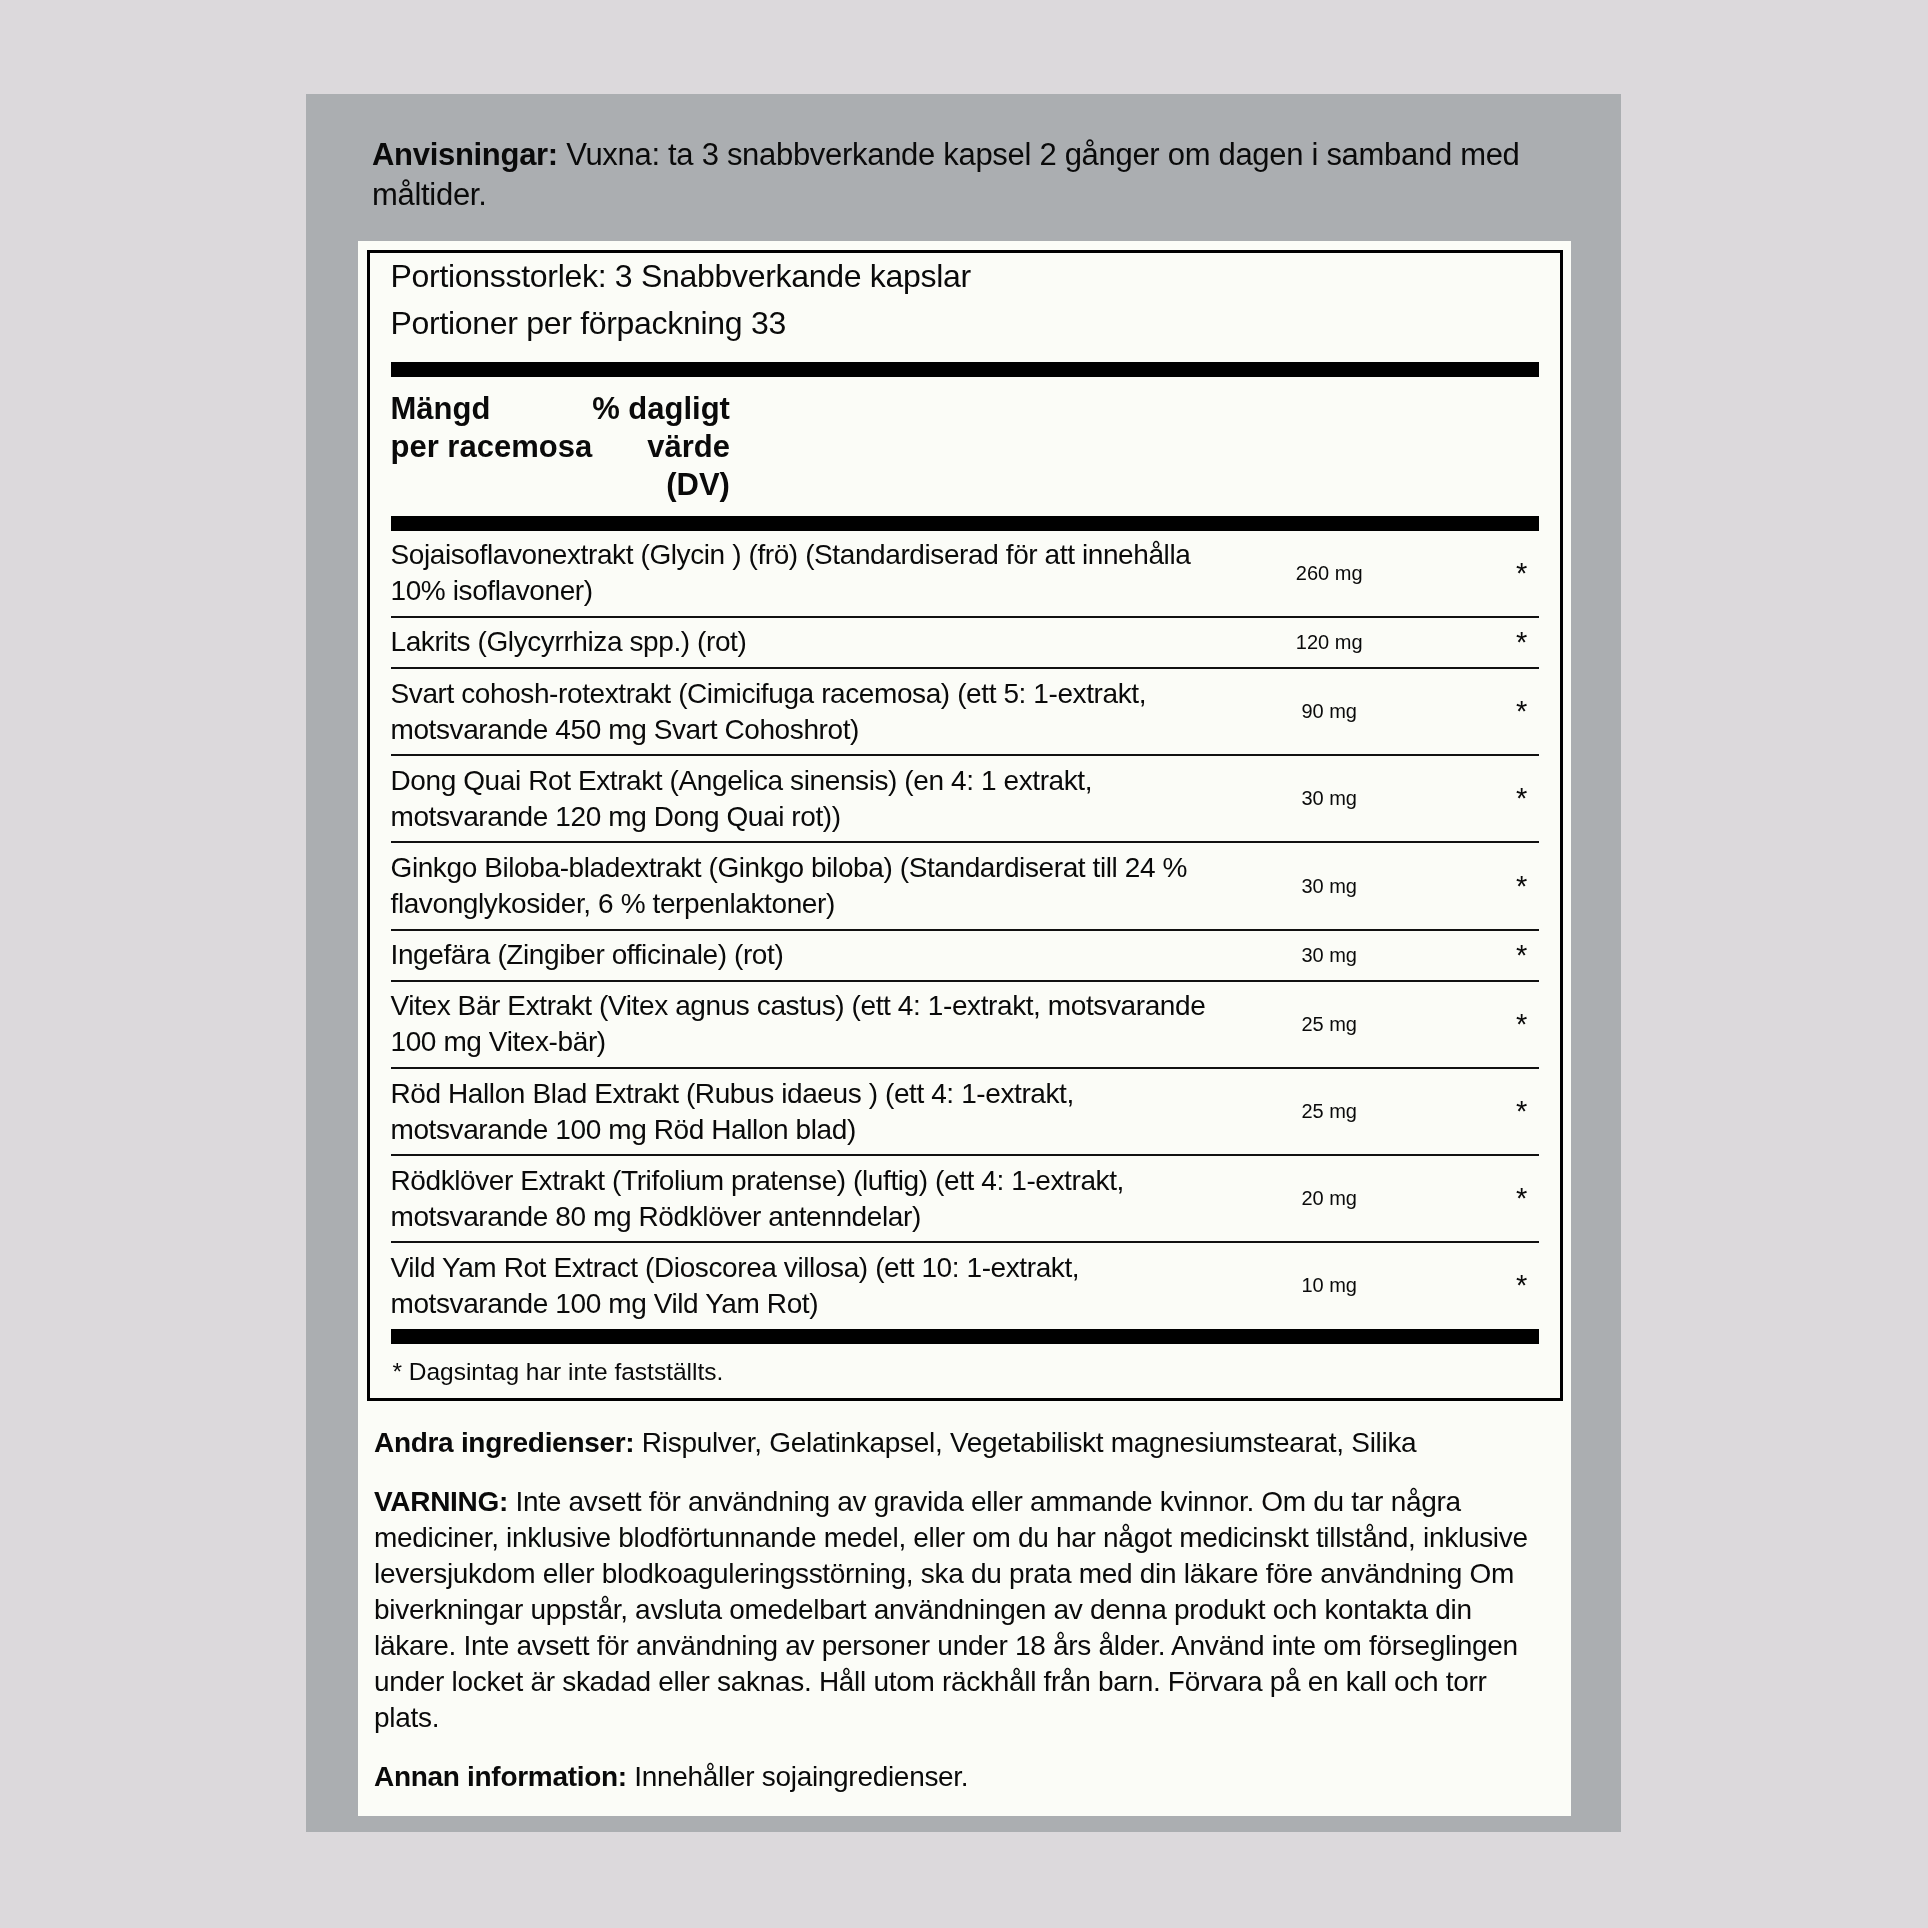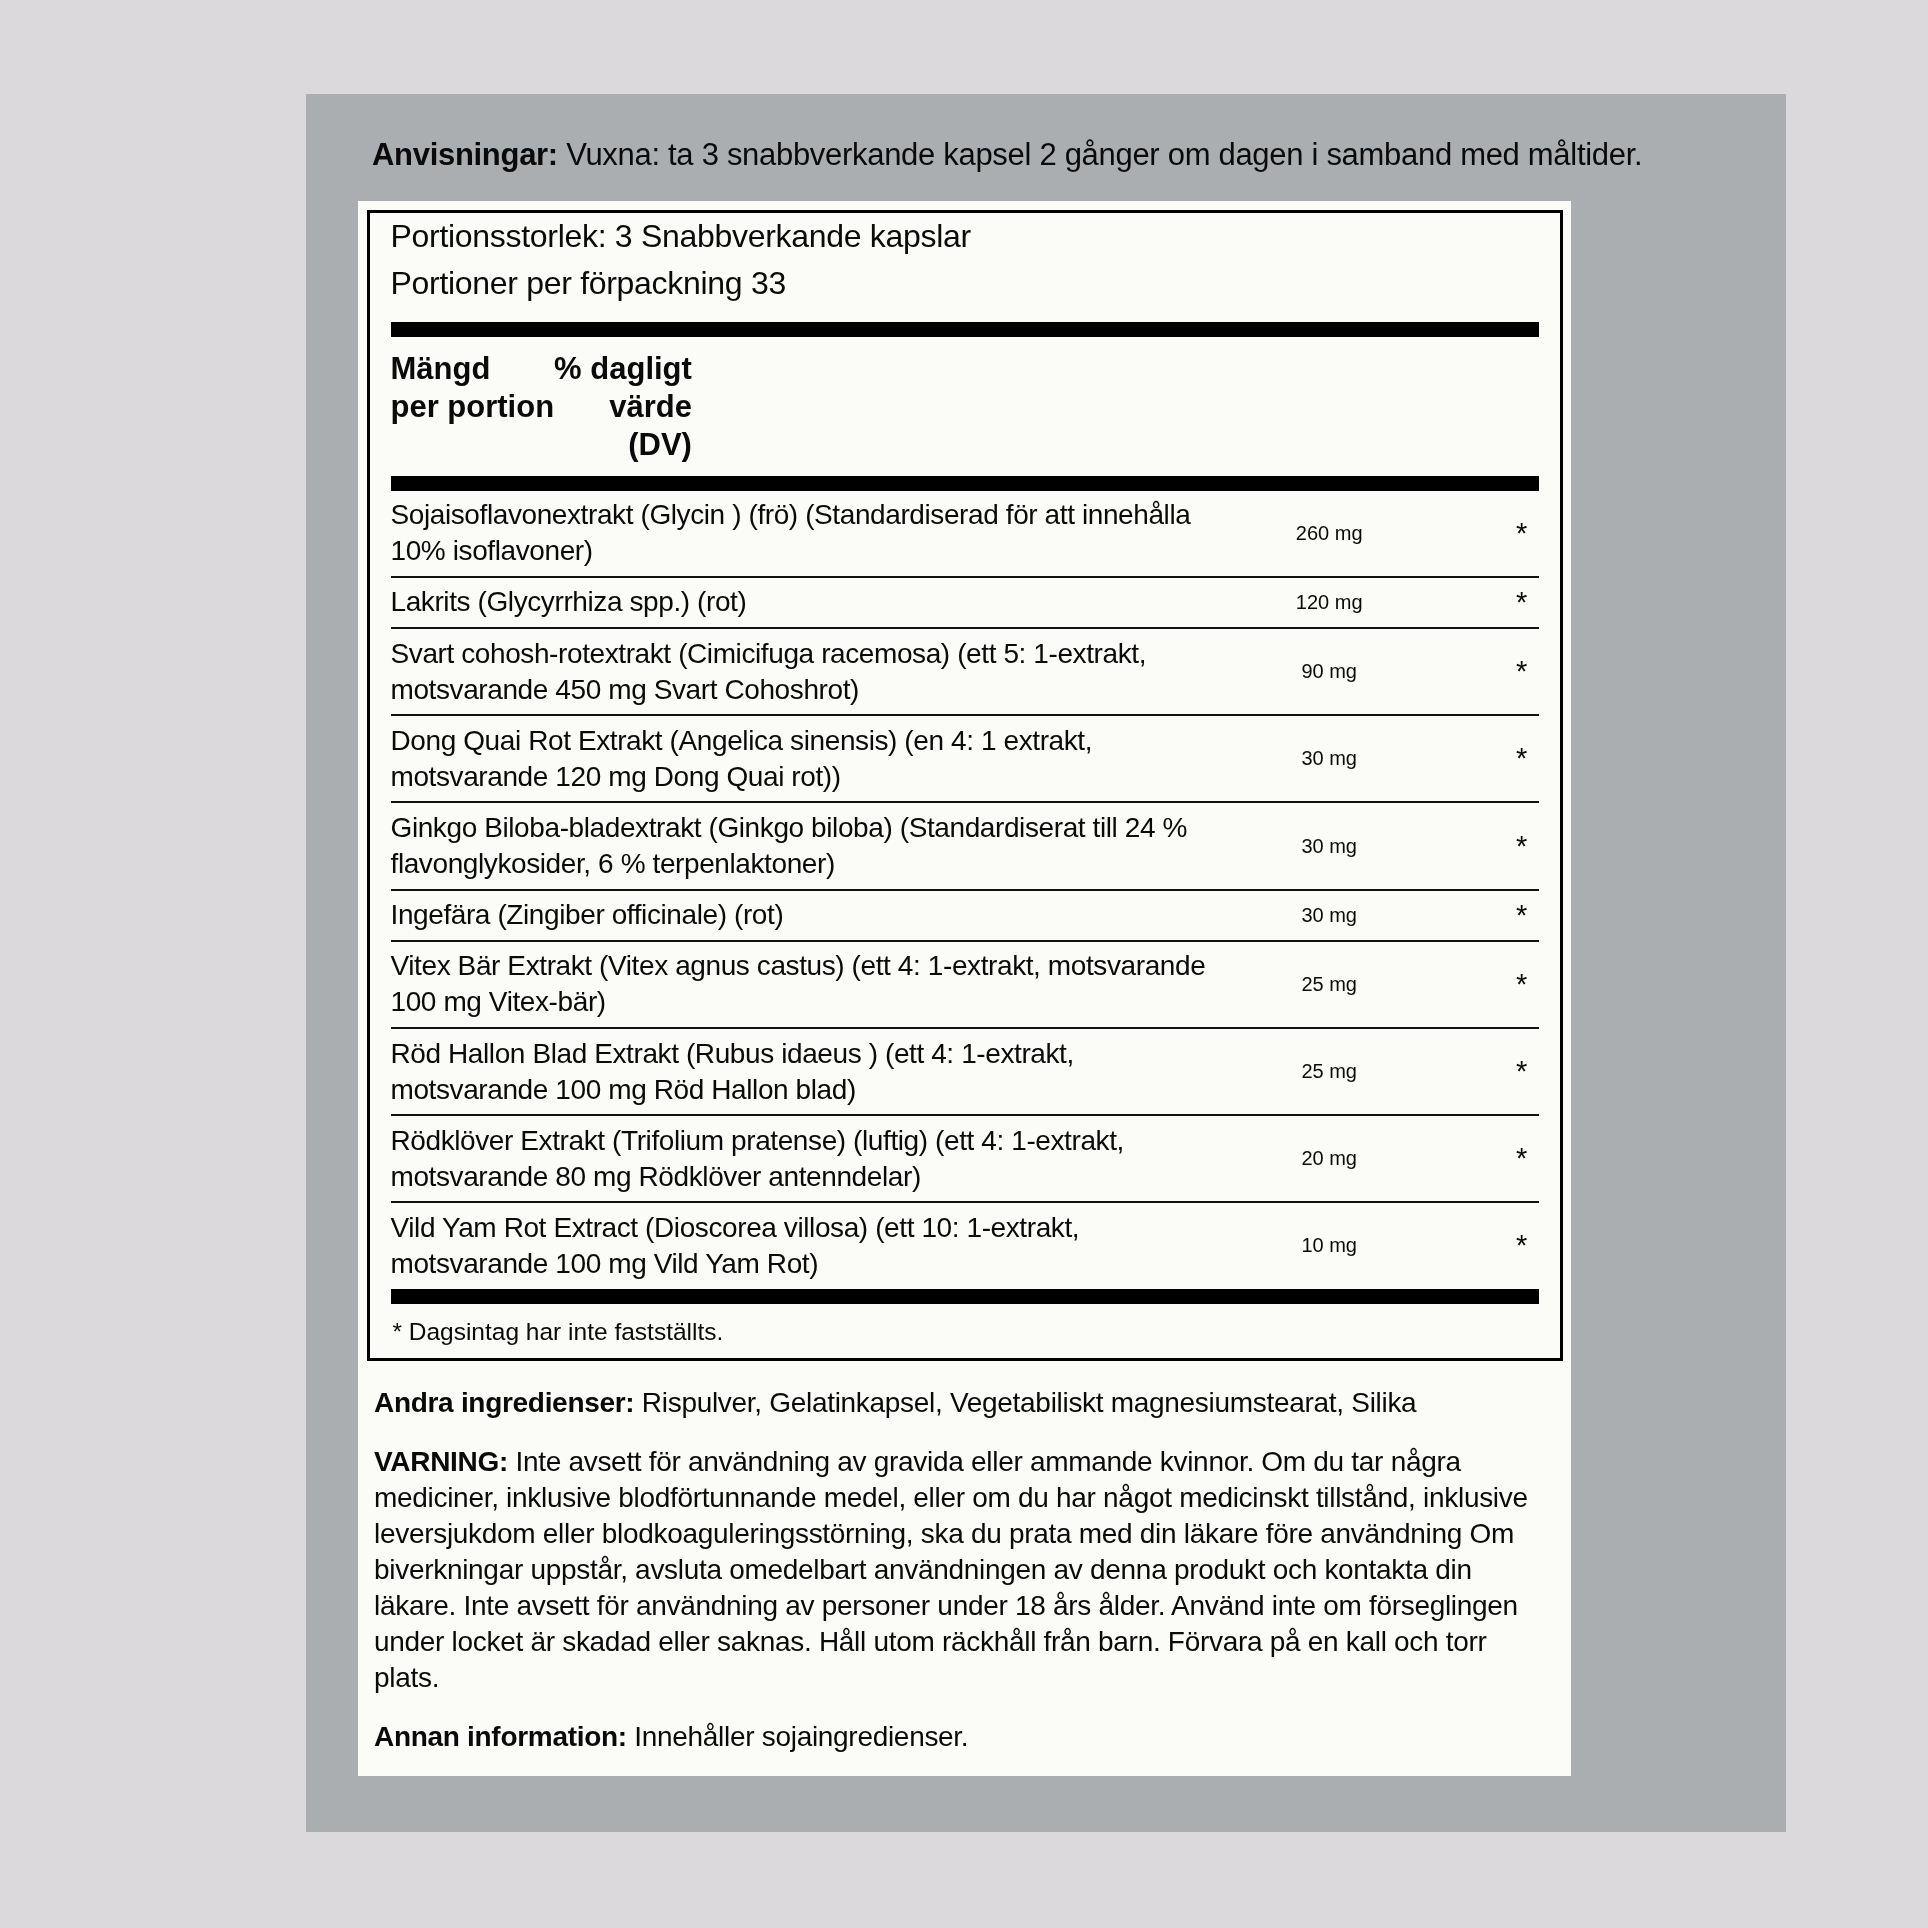--- a/index.html
+++ b/index.html
@@ -7,21 +7,21 @@
     width:1928px; height:1928px;
     background:#dcd9dc;
     font-family:"Liberation Sans", sans-serif;
     color:#0a0a0a;
     -webkit-font-smoothing:antialiased;
   }
   .page { position:relative; width:1928px; height:1928px; overflow:hidden; }
 
   .card {
     position:absolute; left:306px; top:94px;
-    width:1480px; height:1738px;
+    width:1315px; height:1738px;
     background:#abaeb1;
     box-sizing:border-box;
     padding-top:41px;
   }
 
   .directions {
     margin:0 38px 26px 66px;
     font-size:31px; line-height:40px; letter-spacing:-0.3px;
   }
   .directions b, .inline-label { font-weight:bold; }
@@ -96,21 +96,21 @@
 
 
         <div class="serving-line">Portionsstorlek: 3 Snabbverkande kapslar</div>
         <div class="serving-line">Portioner per förpackning 33</div>
 
         <div class="bar top"></div>
 
         <div class="hdr-row">
           <div class="hdr-left">
             <div>Mängd</div>
-            <div>per portion</div>
+            <div>per racemosa</div>
           </div>
           <div class="hdr-right">
             <div>% dagligt</div>
             <div>värde</div>
             <div>(DV)</div>
           </div>
         </div>
 
         <div class="bar"></div>
 

